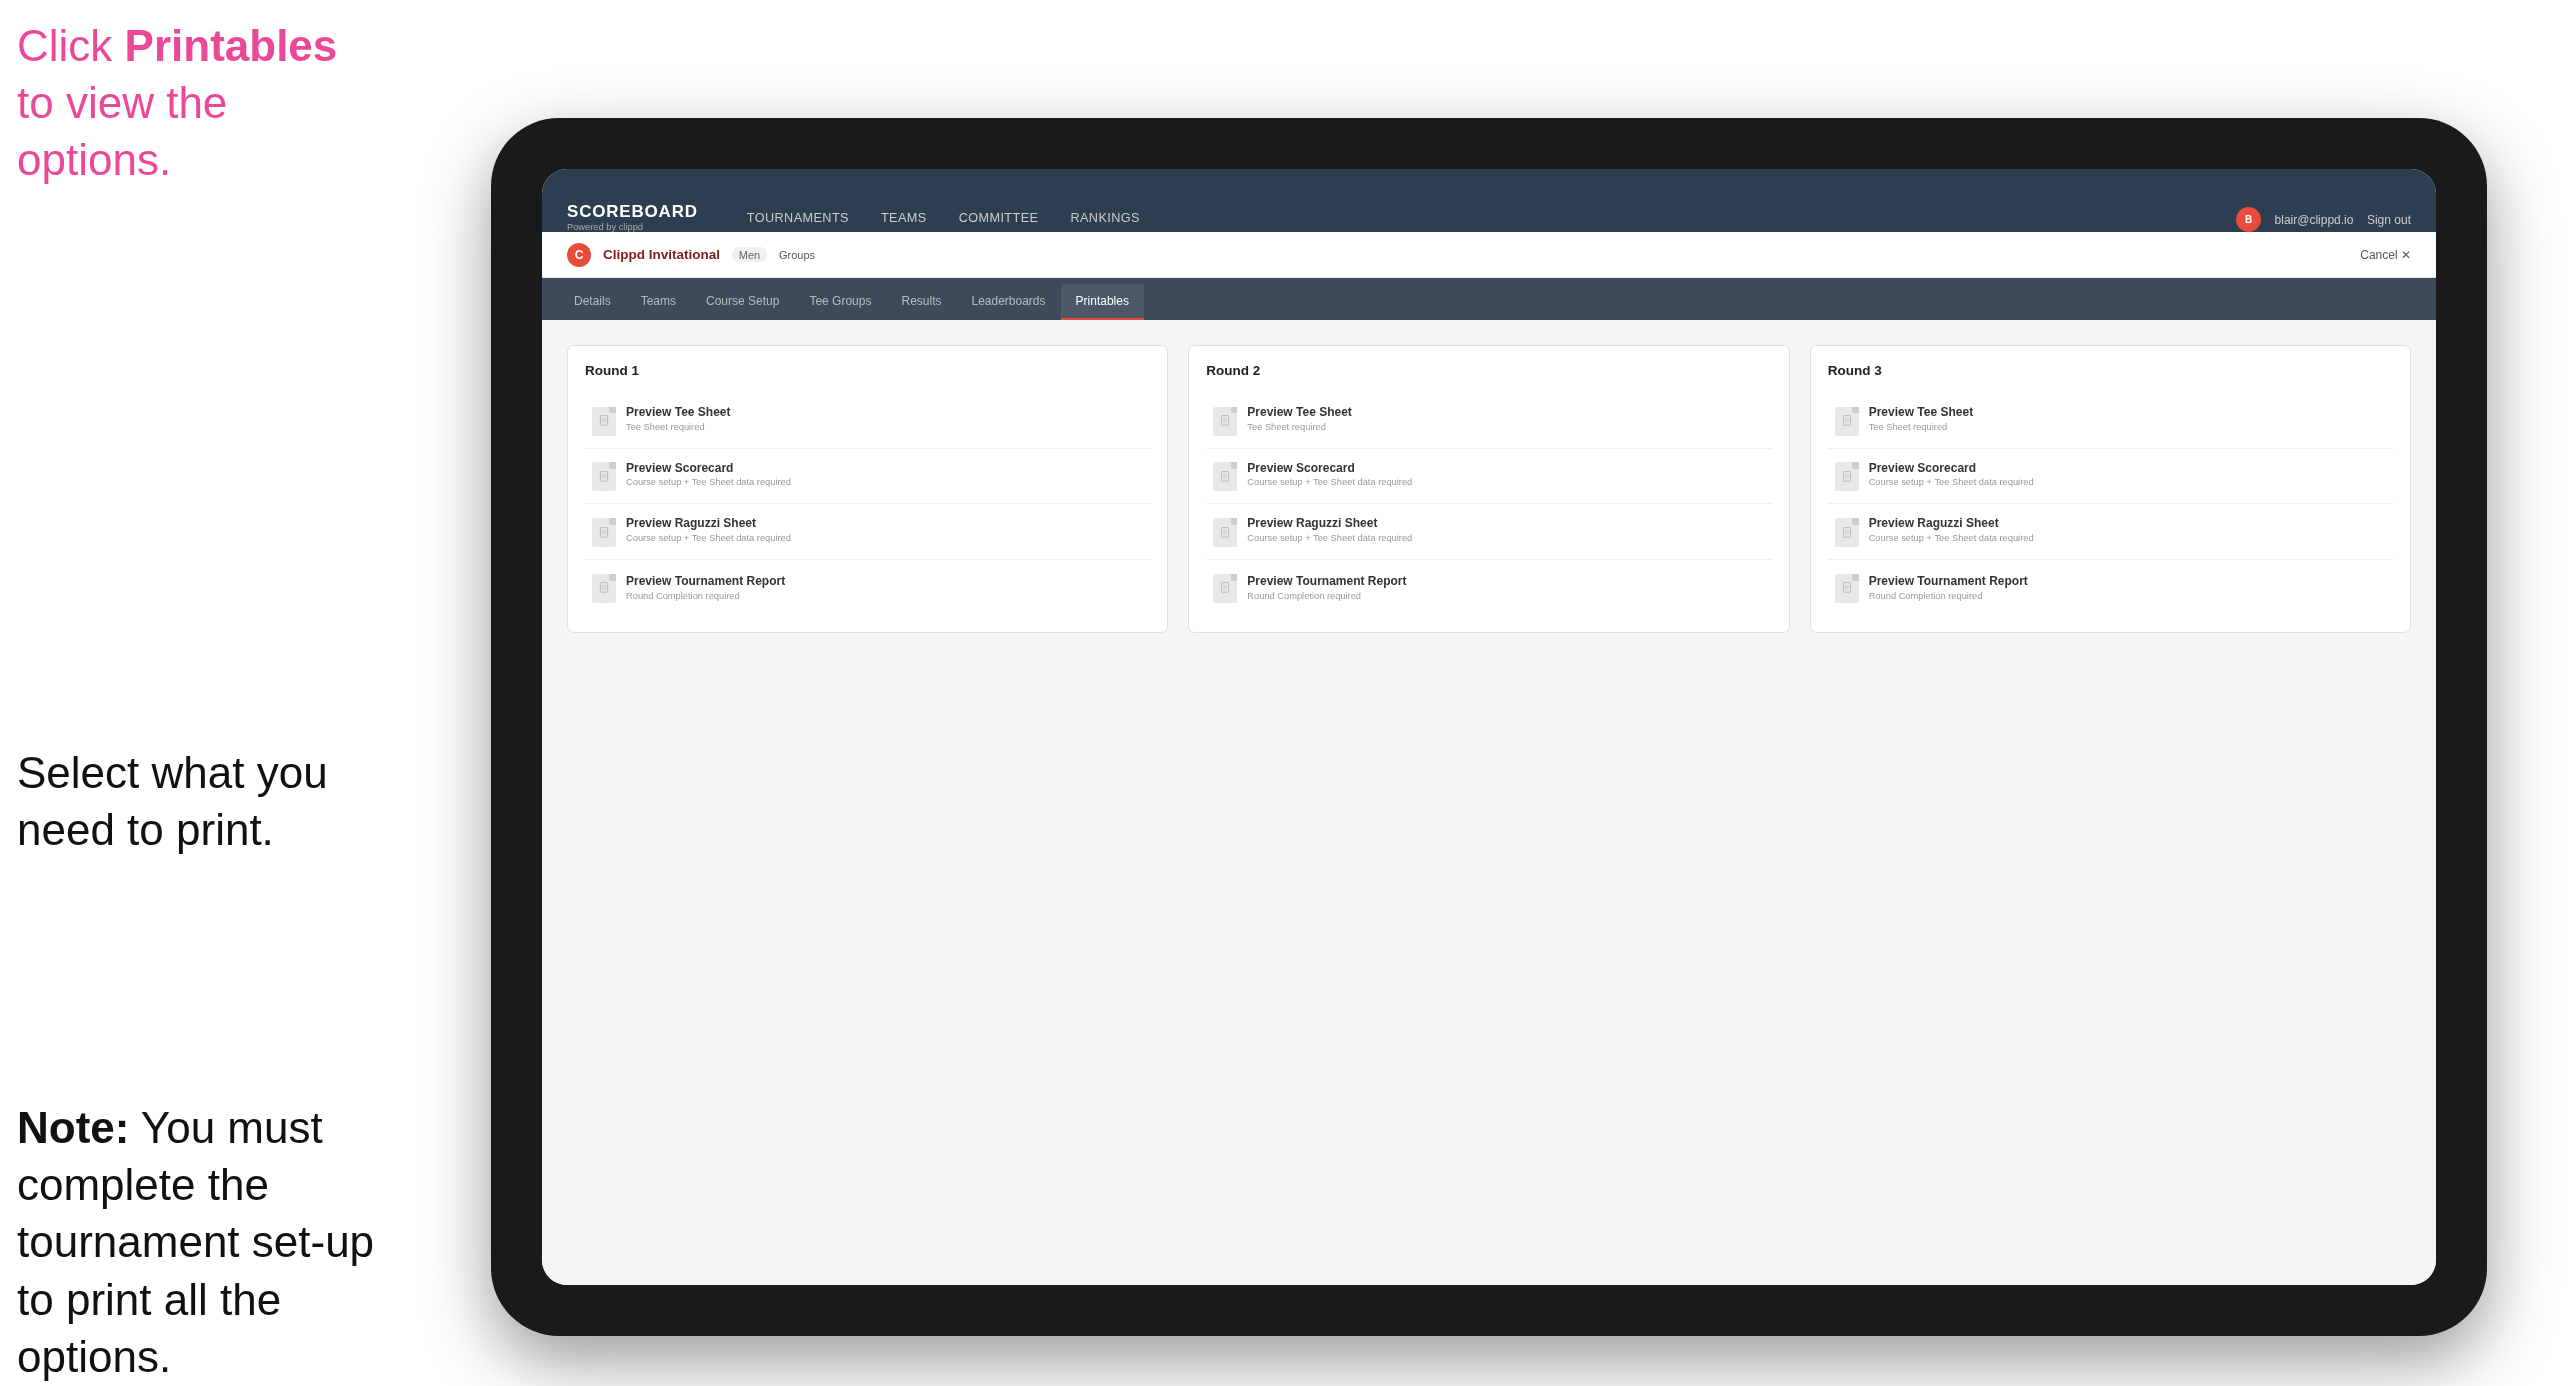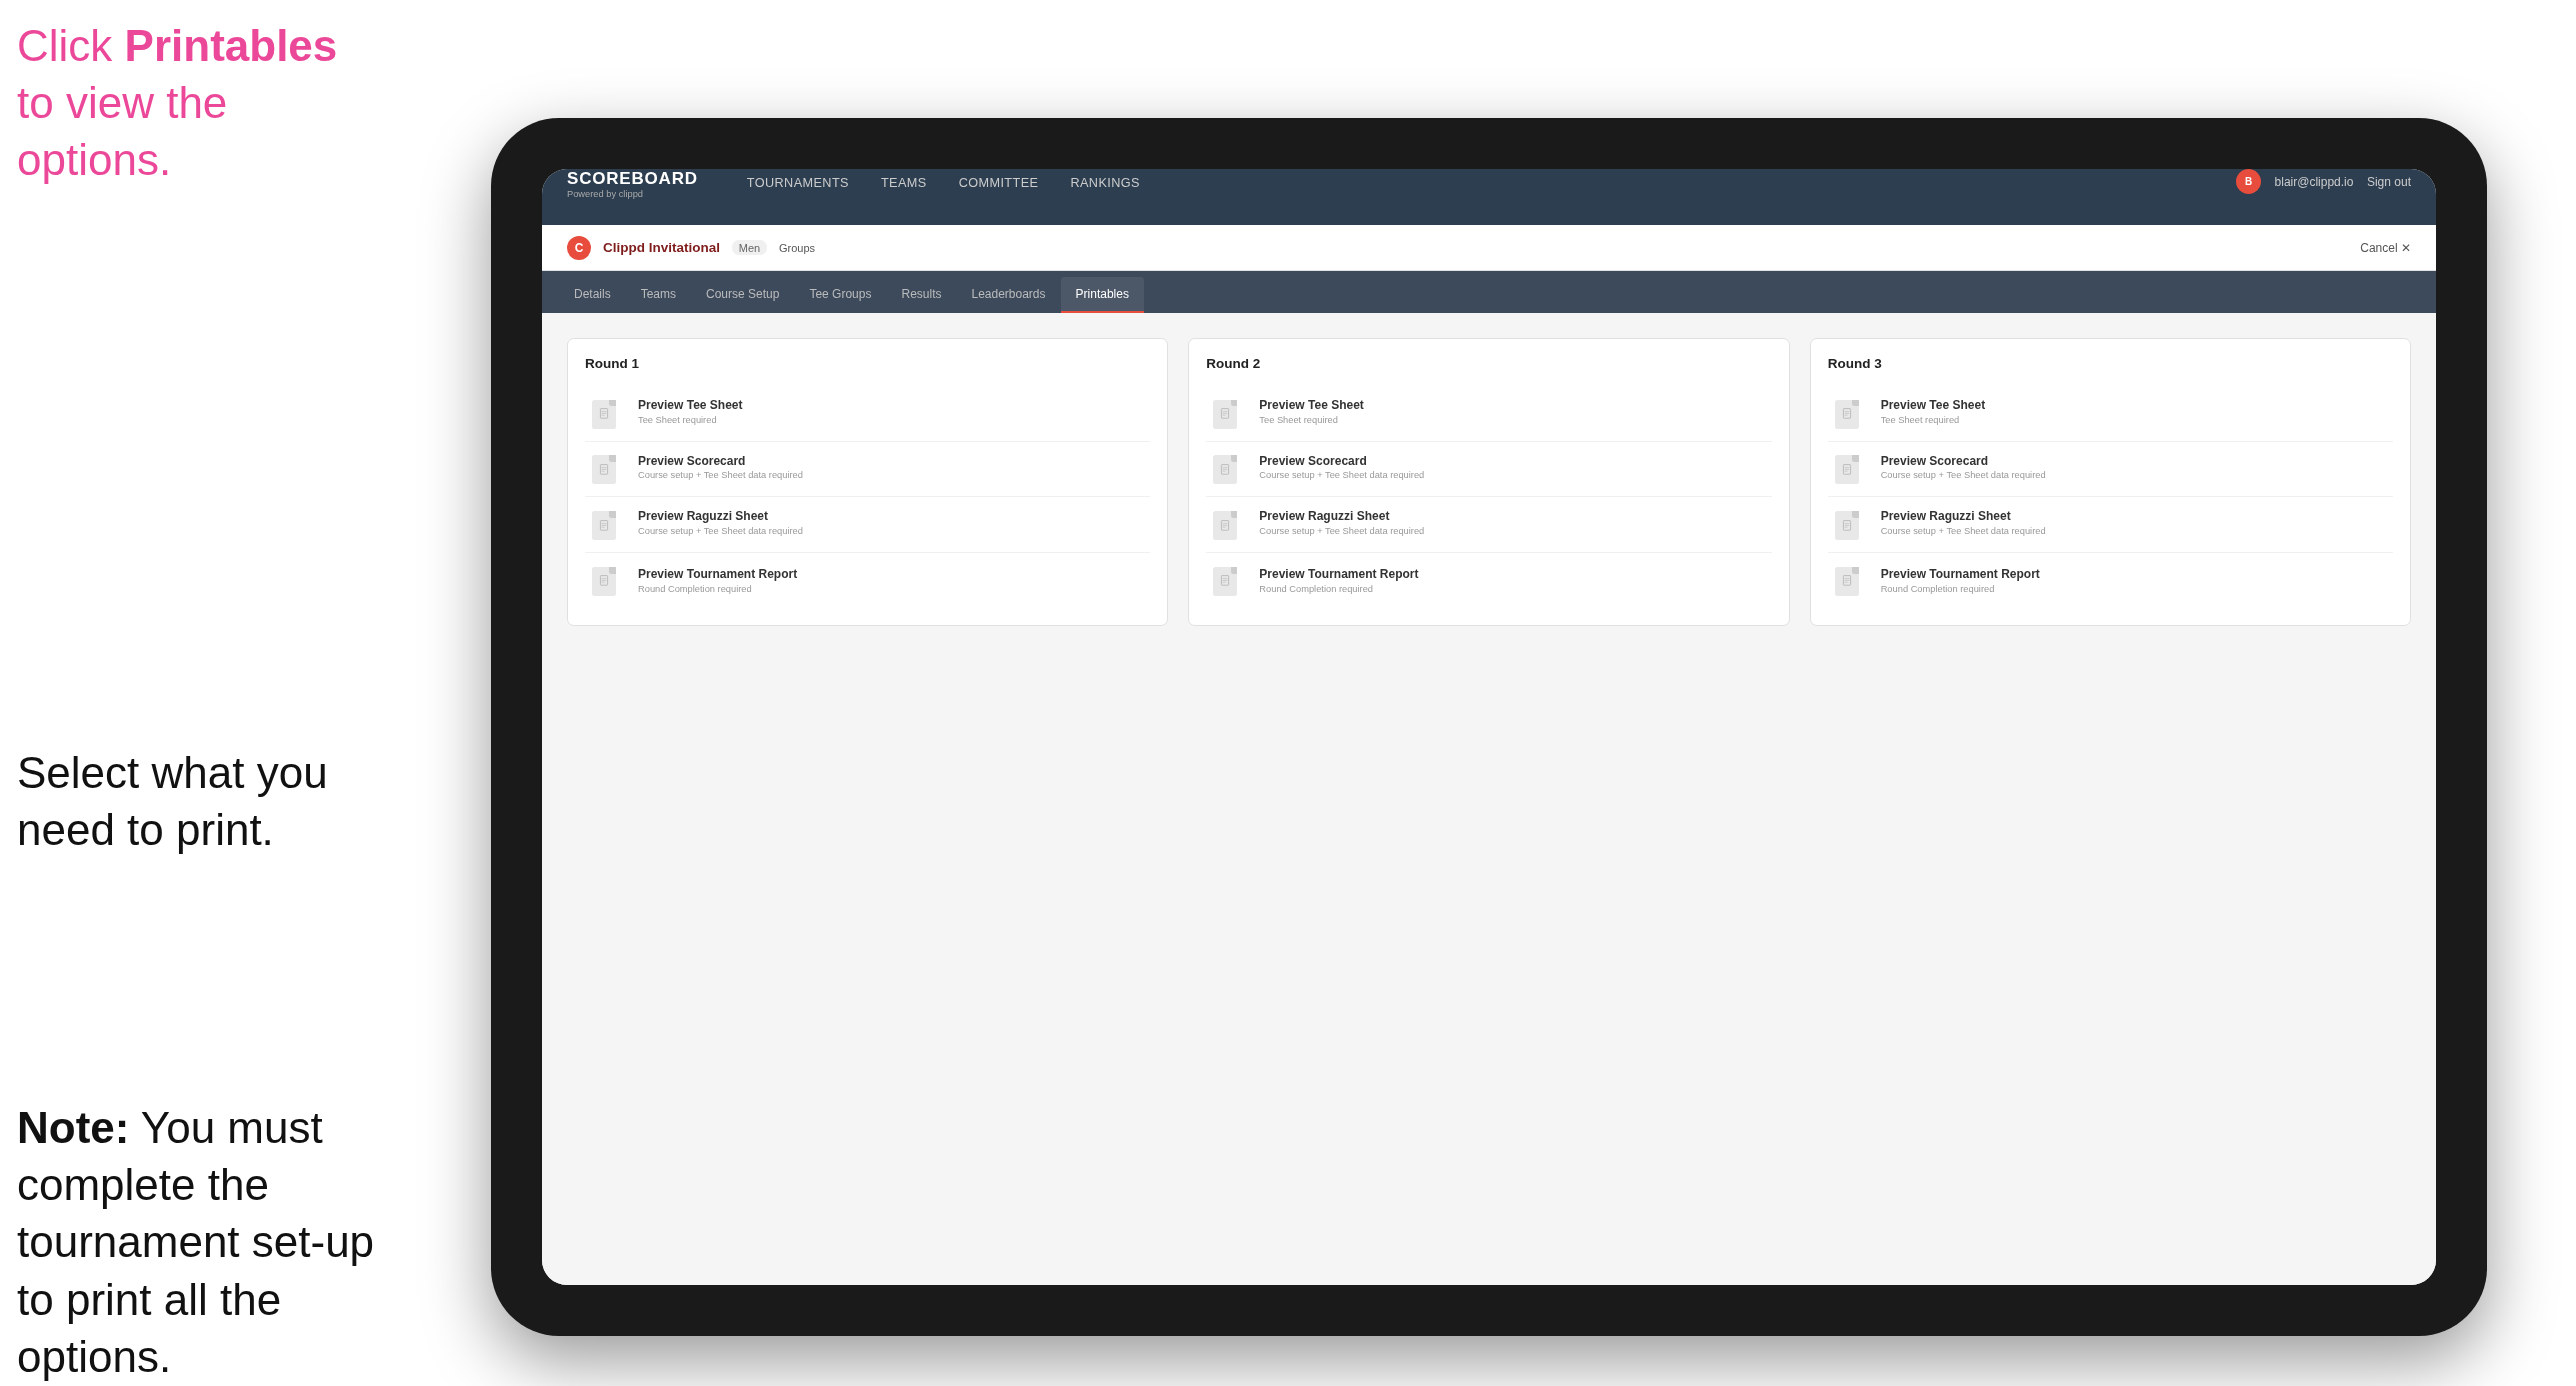--- a/index.html
+++ b/index.html
@@ -65,23 +65,23 @@
       border-radius: 25px;
       overflow: hidden;
       display: flex;
       flex-direction: column;
     }
 
     
     .top-nav {
       background: #2c3e50;
       display: flex;
-      align-items: flex-start;
+      align-items: flex-end;
       padding: 0 25px;
-      height: 56px;
+      height: 63px;
       flex-shrink: 0;
     }
 
     .scoreboard-logo {
       display: flex;
       flex-direction: column;
       margin-right: 34px;
     }
     .scoreboard-logo .logo-title {
       color: #ffffff;
@@ -233,21 +233,21 @@
       font-size: 13.5px;
       font-weight: 700;
       color: #222;
       margin-bottom: 15px;
     }
 
     
     .print-option {
       display: flex;
       align-items: flex-start;
-      gap: 22px;
+      gap: 10px;
       padding: 12px 7px;
       border-bottom: 0.8px solid #f0f0f0;
       cursor: pointer;
     }
     .print-option:last-child { border-bottom: none; align-items: center; }
 
     .print-icon {
       width: 24px;
       height: 29px;
       background: #e8e8e8;

